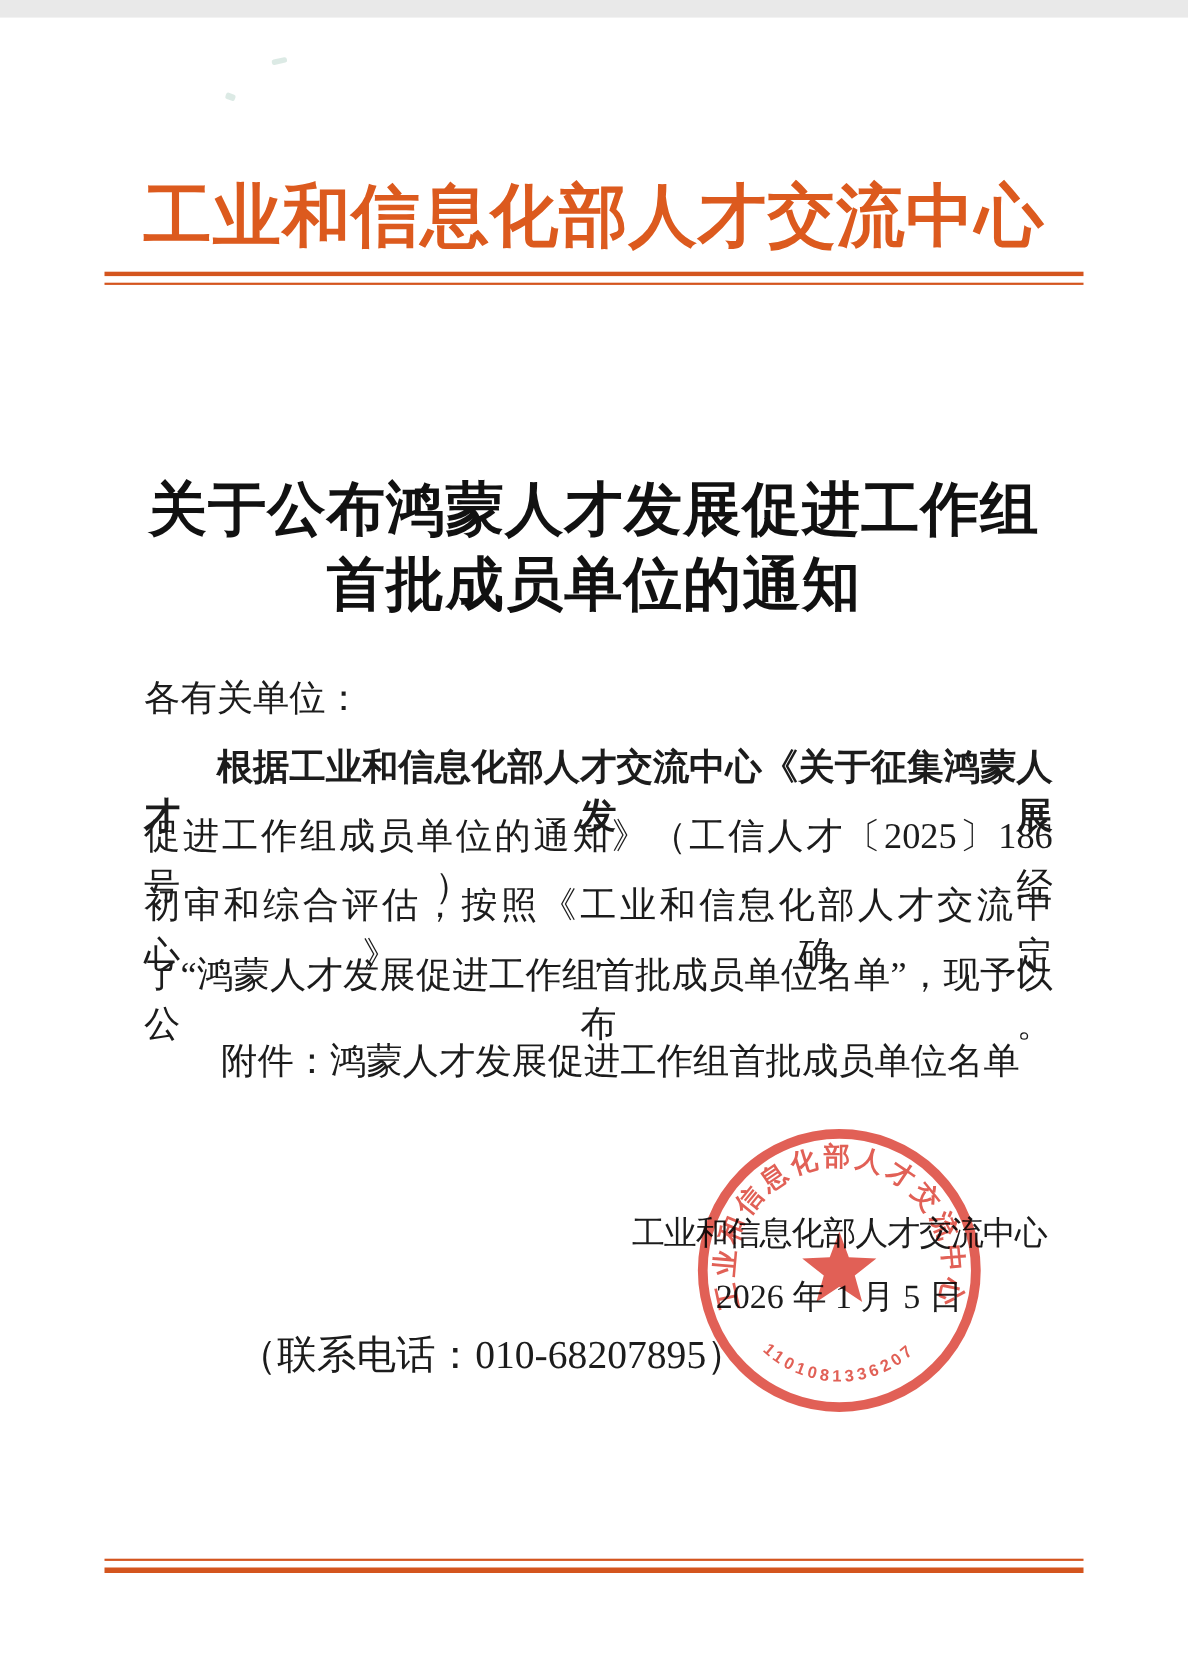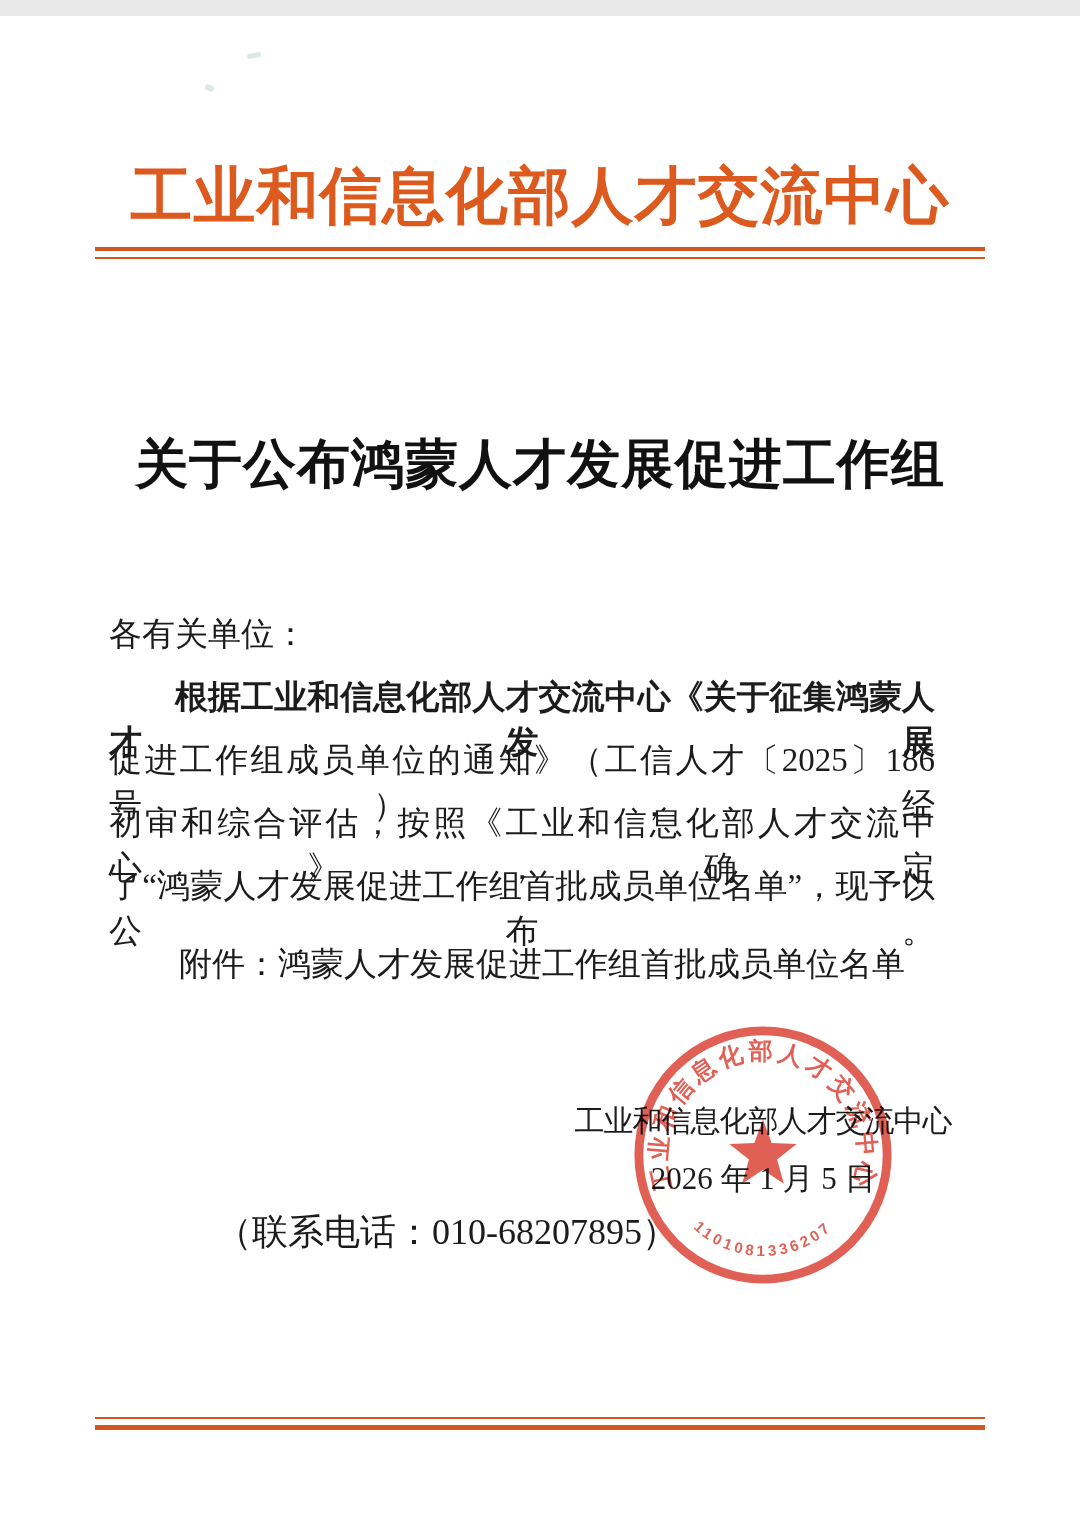--- a/index.html
+++ b/index.html
@@ -32,21 +32,21 @@
     font-size:31px;white-space:nowrap;
   }
   
   .notice-title{
     position:absolute;left:0;top:414px;width:100%;
     text-align:center;font-size:53px;font-weight:bold;
     line-height:68px;letter-spacing:1px;color:#111;
   }
   
   .bline{
-    position:absolute;left:109px;width:826px;
+    position:absolute;left:131px;width:826px;
     font-size:33px;white-space:nowrap;
   }
   .fill{white-space:normal;text-align:justify;text-align-last:justify;}
   .indent{text-indent:66px;}
   .l-salutation{top:596px;}
   .l-p0{top:659px;font-weight:bold;}
   .l-p1{top:722px;}
   .l-p2{top:785px;}
   .l-p3{top:848px;}
   .l-attach{top:926px;text-indent:70px;}
@@ -81,20 +81,21 @@
   <div class="speck speck1"></div>
   <div class="speck speck2"></div>
 
   <div class="letterhead">工业和信息化部人才交流中心</div>
   <div class="rule rule-top-thick"></div>
   <div class="rule rule-top-thin"></div>
 
 
   <div class="notice-title">
     <div>关于公布鸿蒙人才发展促进工作组</div>
+    <div>首批成员单位的通知</div>
   </div>
 
   <div class="bline l-salutation">各有关单位：</div>
   <div class="bline fill indent l-p0">根据工业和信息化部人才交流中心《关于征集鸿蒙人才发展</div>
   <div class="bline fill l-p1">促进工作组成员单位的通知》（工信人才〔2025〕186 号），经</div>
   <div class="bline fill l-p2">初审和综合评估，按照《工业和信息化部人才交流中心》，确定</div>
   <div class="bline fill l-p3">了“鸿蒙人才发展促进工作组首批成员单位名单”，现予以公布。</div>
   <div class="bline l-attach">附件：鸿蒙人才发展促进工作组首批成员单位名单</div>
 
   <div class="sig-org">工业和信息化部人才交流中心</div>

